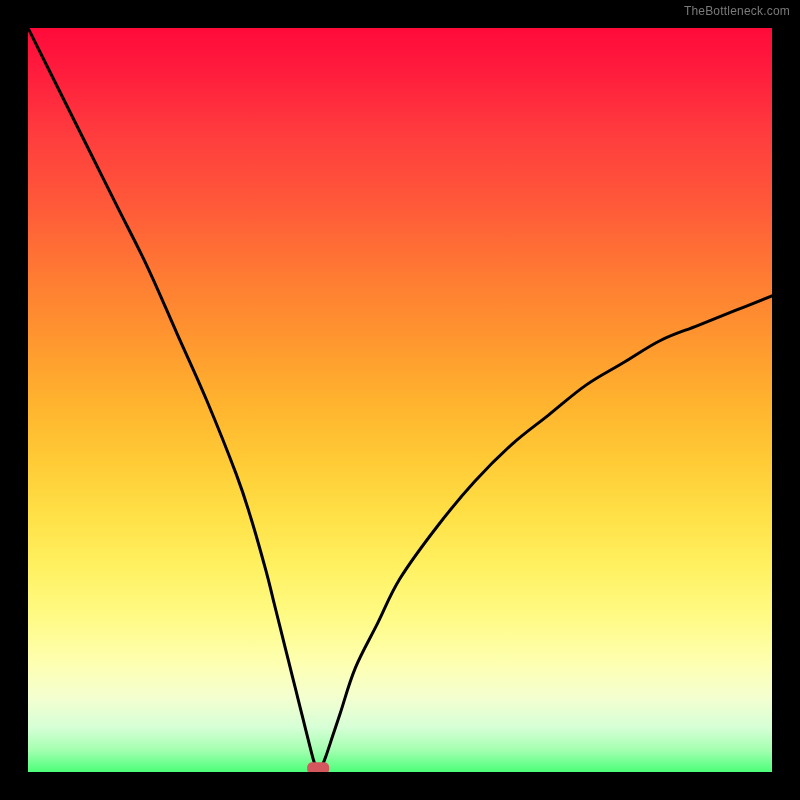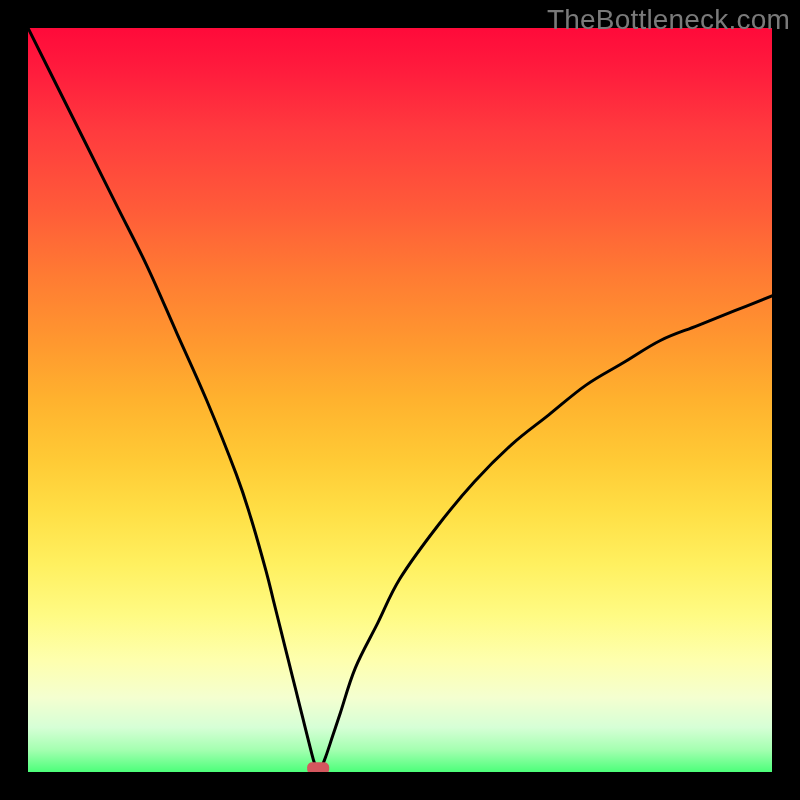--- a/index.html
+++ b/index.html
@@ -57,21 +57,21 @@
   }
   .marker {
     fill: #d4575e;
     stroke: none;
   }
   .watermark {
     position: absolute;
     top: 4px;
     right: 10px;
     color: #7a7a7a;
-    font-size: 28px;
+    font-size: 12px;
     font-weight: 400;
     letter-spacing: 0.2px;
   }
 </style>
 </head>
 <body>
 
 <div class="frame">
   <div class="plot">
     <div class="gradient"></div>

